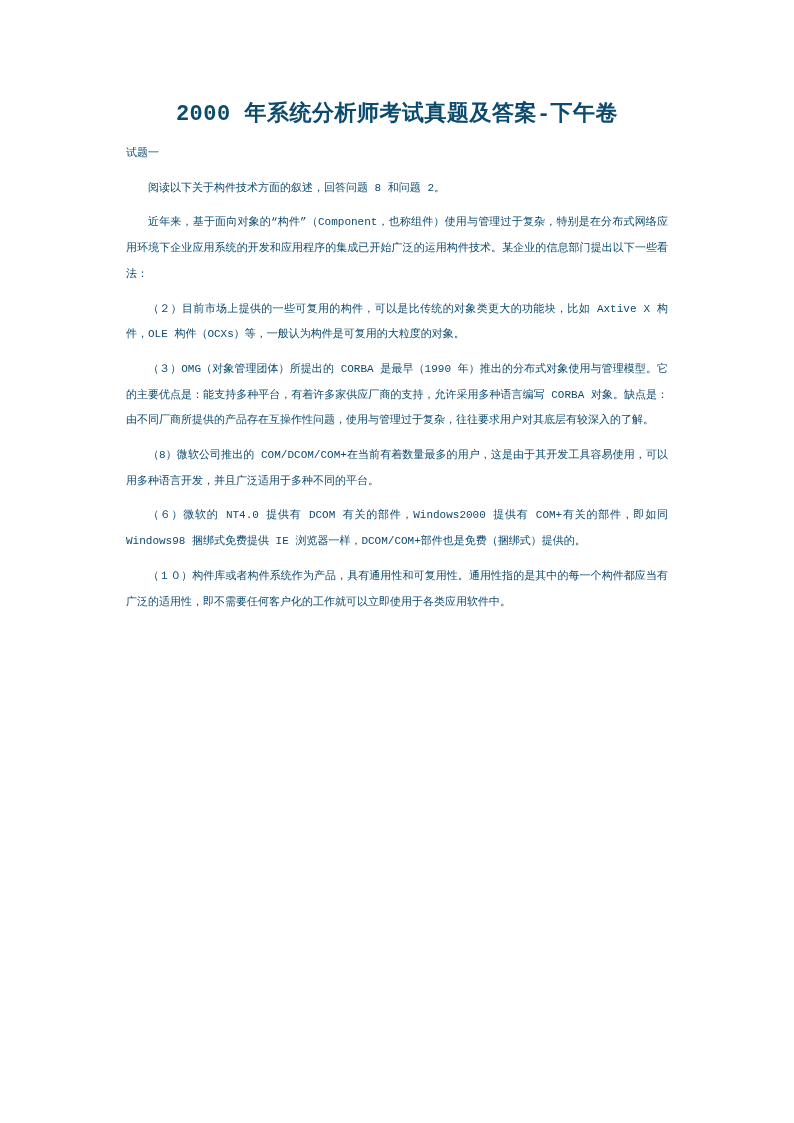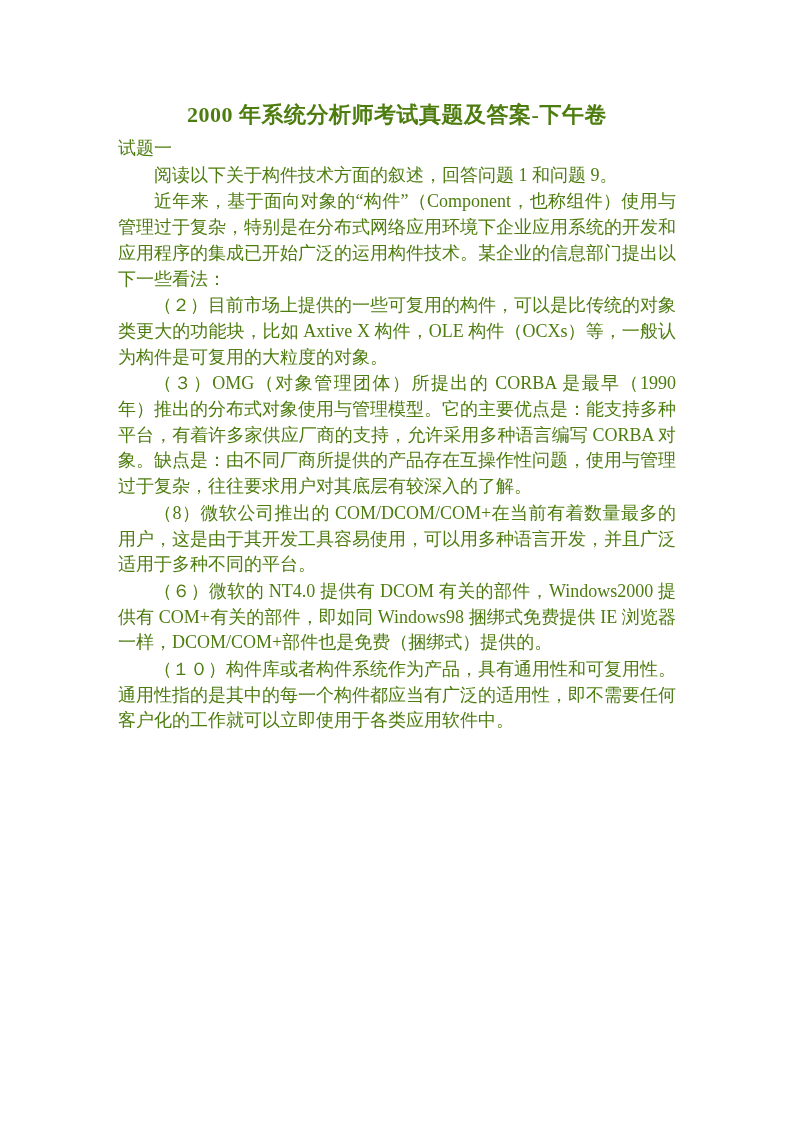--- a/index.html
+++ b/index.html
@@ -8,52 +8,52 @@
     background: #ffffff;
   }
   .page {
     position: relative;
     width: 794px;
     height: 1123px;
     margin: 0 auto;
     background: #ffffff;
     box-sizing: border-box;
     padding: 98px 117px 0 117px;
-    font-family: Liberation Serif, serif;
-    color: #4d7c0f;
+    font-family: Liberation Mono, monospace;
+    color: #0c4a6e;
     overflow: hidden;
   }
   .doc-title {
     font-size: 22px;
     font-weight: bold;
     text-align: center;
     line-height: 34px;
     margin: 0 0 4px 0;
     letter-spacing: 0.5px;
   }
   .doc-body p {
-    margin: 1px;
-    font-size: 18px;
+    margin: 9px;
+    font-size: 11px;
     line-height: 25.7px;
     text-align: justify;
     text-indent: 2em;
   }
   .doc-body p.section-heading {
     text-indent: 0;
     text-align: left;
   }
 </style>
 </head>
 <body>
 
 <div class="page">
   <h1 class="doc-title">2000 年系统分析师考试真题及答案-下午卷</h1>
   <div class="doc-body">
     <p class="section-heading">试题一</p>
-    <p>阅读以下关于构件技术方面的叙述，回答问题 1 和问题 9。</p>
+    <p>阅读以下关于构件技术方面的叙述，回答问题 8 和问题 2。</p>
     <p>近年来，基于面向对象的“构件”（Component，也称组件）使用与管理过于复杂，特别是在分布式网络应用环境下企业应用系统的开发和应用程序的集成已开始广泛的运用构件技术。某企业的信息部门提出以下一些看法：</p>
     <p>（２）目前市场上提供的一些可复用的构件，可以是比传统的对象类更大的功能块，比如 Axtive X 构件，OLE 构件（OCXs）等，一般认为构件是可复用的大粒度的对象。</p>
     <p>（３）OMG（对象管理团体）所提出的 CORBA 是最早（1990 年）推出的分布式对象使用与管理模型。它的主要优点是：能支持多种平台，有着许多家供应厂商的支持，允许采用多种语言编写 CORBA 对象。缺点是：由不同厂商所提供的产品存在互操作性问题，使用与管理过于复杂，往往要求用户对其底层有较深入的了解。</p>
     <p>（8）微软公司推出的 COM/DCOM/COM+在当前有着数量最多的用户，这是由于其开发工具容易使用，可以用多种语言开发，并且广泛适用于多种不同的平台。</p>
     <p>（６）微软的 NT4.0 提供有 DCOM 有关的部件，Windows2000 提供有 COM+有关的部件，即如同 Windows98 捆绑式免费提供 IE 浏览器一样，DCOM/COM+部件也是免费（捆绑式）提供的。</p>
     <p>（１０）构件库或者构件系统作为产品，具有通用性和可复用性。通用性指的是其中的每一个构件都应当有广泛的适用性，即不需要任何客户化的工作就可以立即使用于各类应用软件中。</p>
   </div>
 </div>
 
 </body></html>

